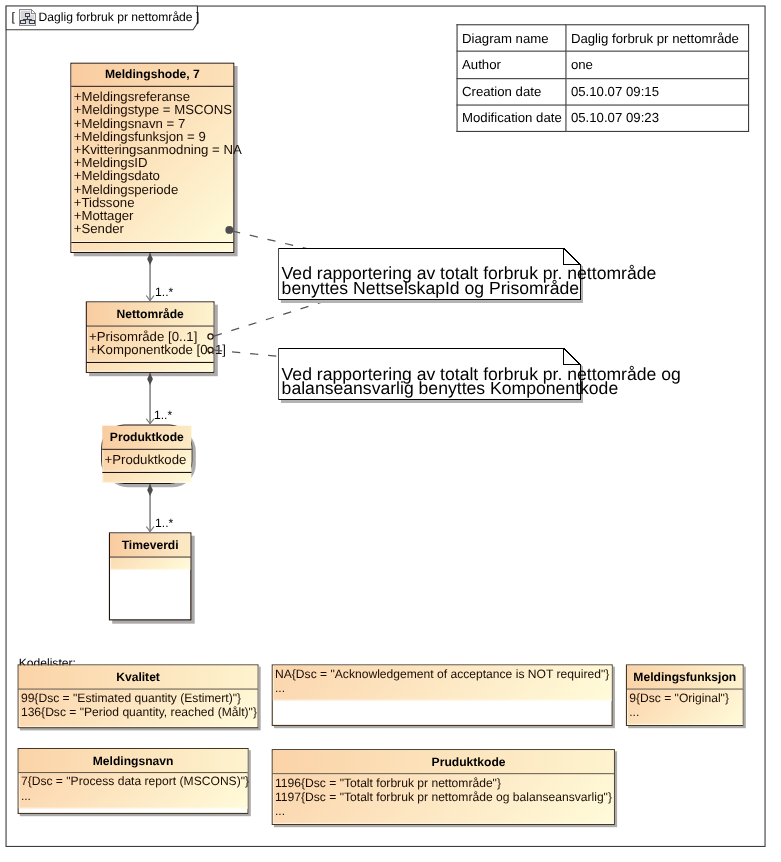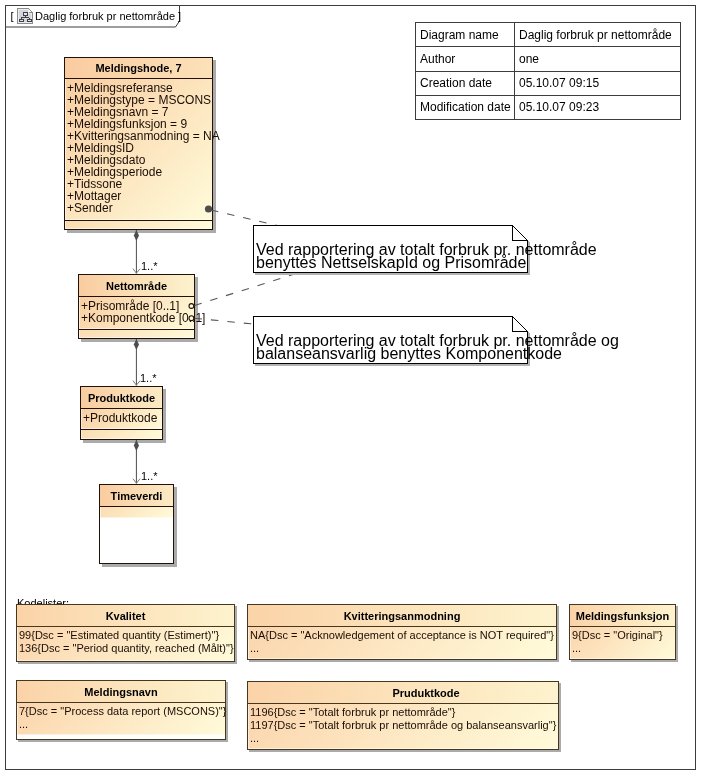--- a/index.html
+++ b/index.html
@@ -143,21 +143,21 @@
 
   <div class="abs uml" style="left:78px;top:274px;width:117px;height:65px;">
     <div class="hdr hdr-mid" style="height:22px;">Nettområde</div>
     <div class="body" style="height:33px;">
       <div>+Prisområde [0..1]</div>
       <div>+Komponentkode [0..1]</div>
     </div>
     <div class="foot" style="height:8px;"></div>
   </div>
 
-  <div class="abs uml" style="left:80px;top:386px;width:83px;height:54px;">
+  <div class="abs uml" style="left:92px;top:386px;width:83px;height:54px;border-radius:21px;">
     <div class="hdr hdr-narrow" style="height:22px;">Produktkode</div>
     <div class="body" style="height:21px;">
       <div>+Produktkode</div>
     </div>
     <div class="foot" style="height:9px;"></div>
   </div>
 
   <div class="abs uml" style="left:99px;top:484px;width:75px;height:80px;">
     <div class="hdr hdr-narrow" style="height:22px;">Timeverdi</div>
     <div class="foot" style="height:11px;"></div>
@@ -217,21 +217,20 @@
 
   <div class="abs cl" style="left:16px;top:604px;width:219px;height:58px;">
     <div class="hdr" style="height:22px;">Kvalitet</div>
     <div class="body" style="height:34px;">
       <div>99{Dsc = "Estimated quantity (Estimert)"}</div>
       <div>136{Dsc = "Period quantity, reached (Målt)"}</div>
     </div>
   </div>
 
   <div class="abs cl" style="left:247px;top:604px;width:310px;height:56px;">
-    <div class="hdr" style="height:22px;">Kvitteringsanmodning</div>
     <div class="body" style="height:32px;">
       <div>NA{Dsc = "Acknowledgement of acceptance is NOT required"}</div>
       <div>...</div>
     </div>
   </div>
 
   <div class="abs cl" style="left:569px;top:604px;width:107px;height:56px;">
     <div class="hdr" style="height:22px;">Meldingsfunksjon</div>
     <div class="body" style="height:32px;">
       <div>9{Dsc = "Original"}</div>

